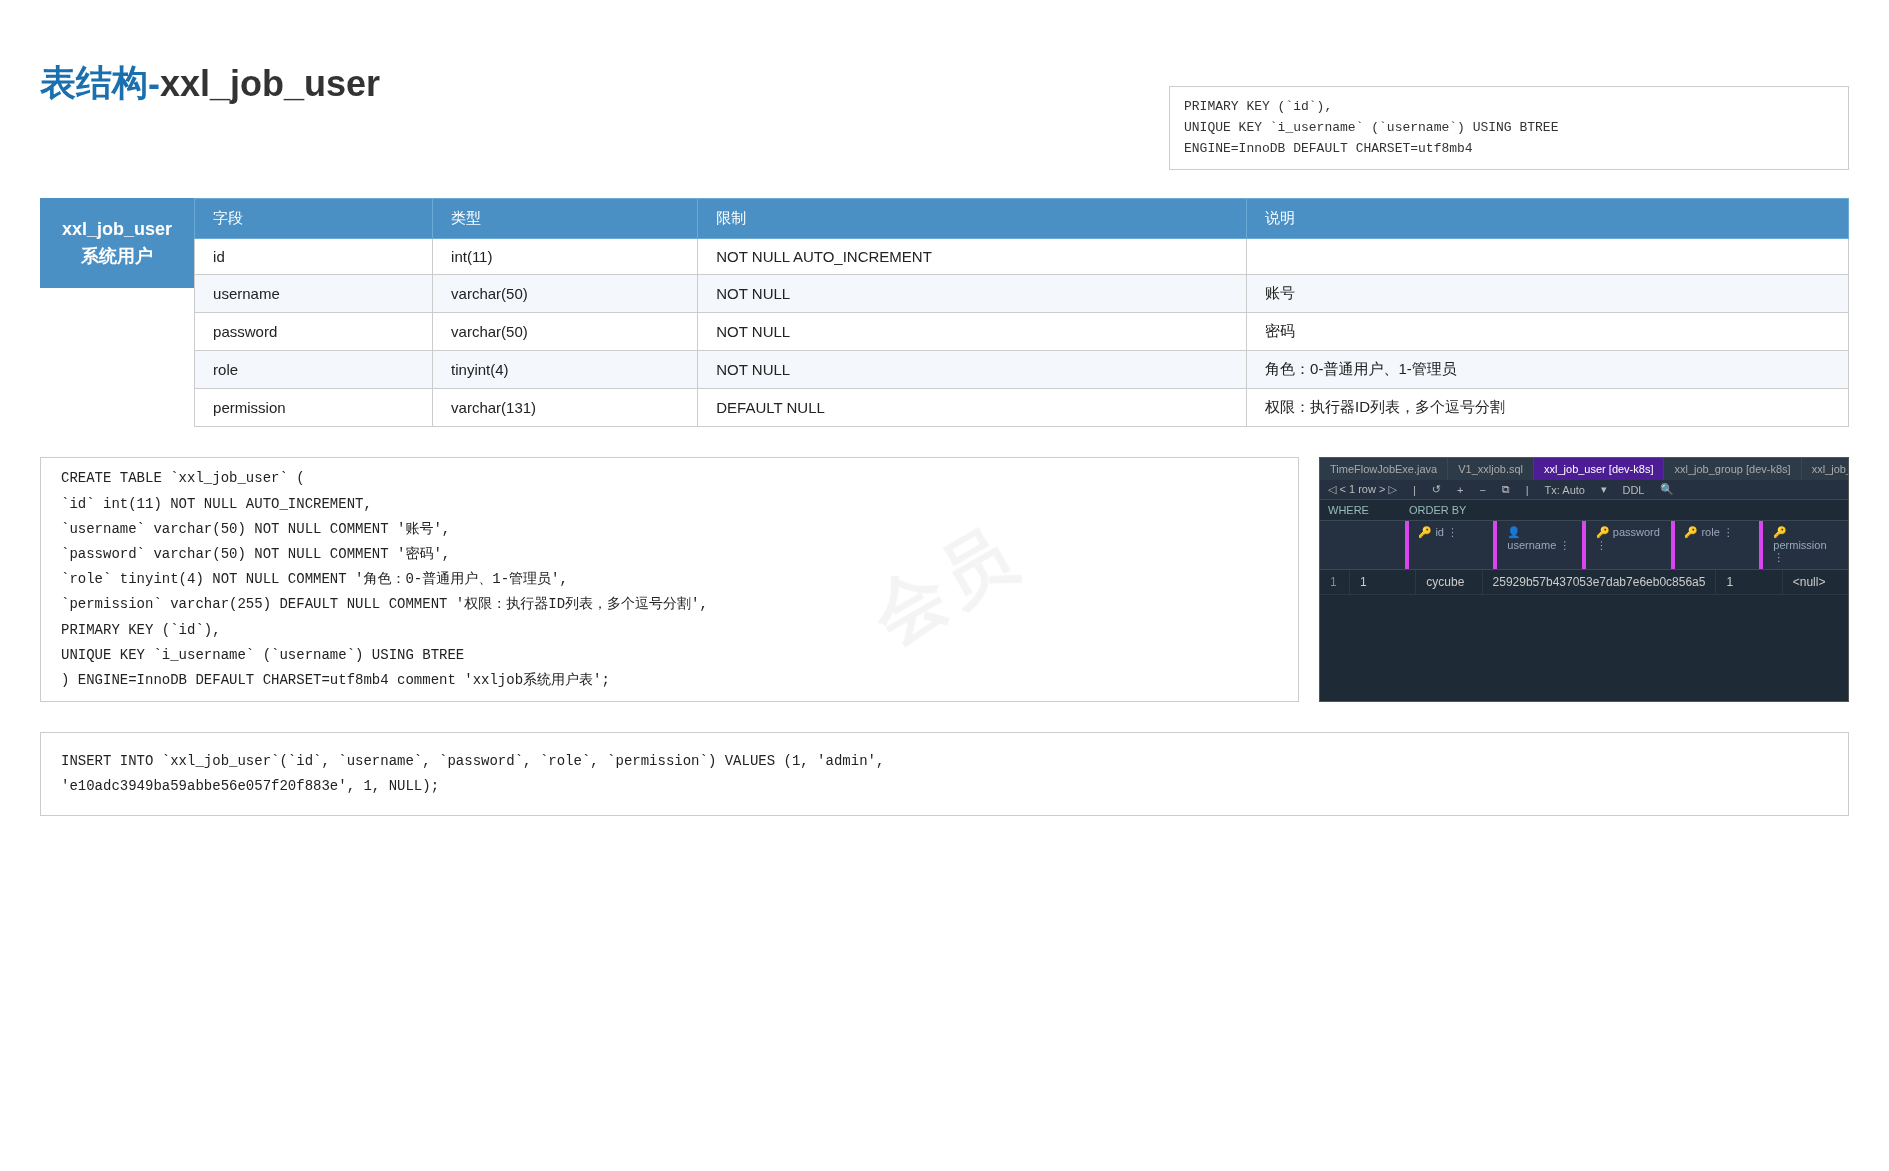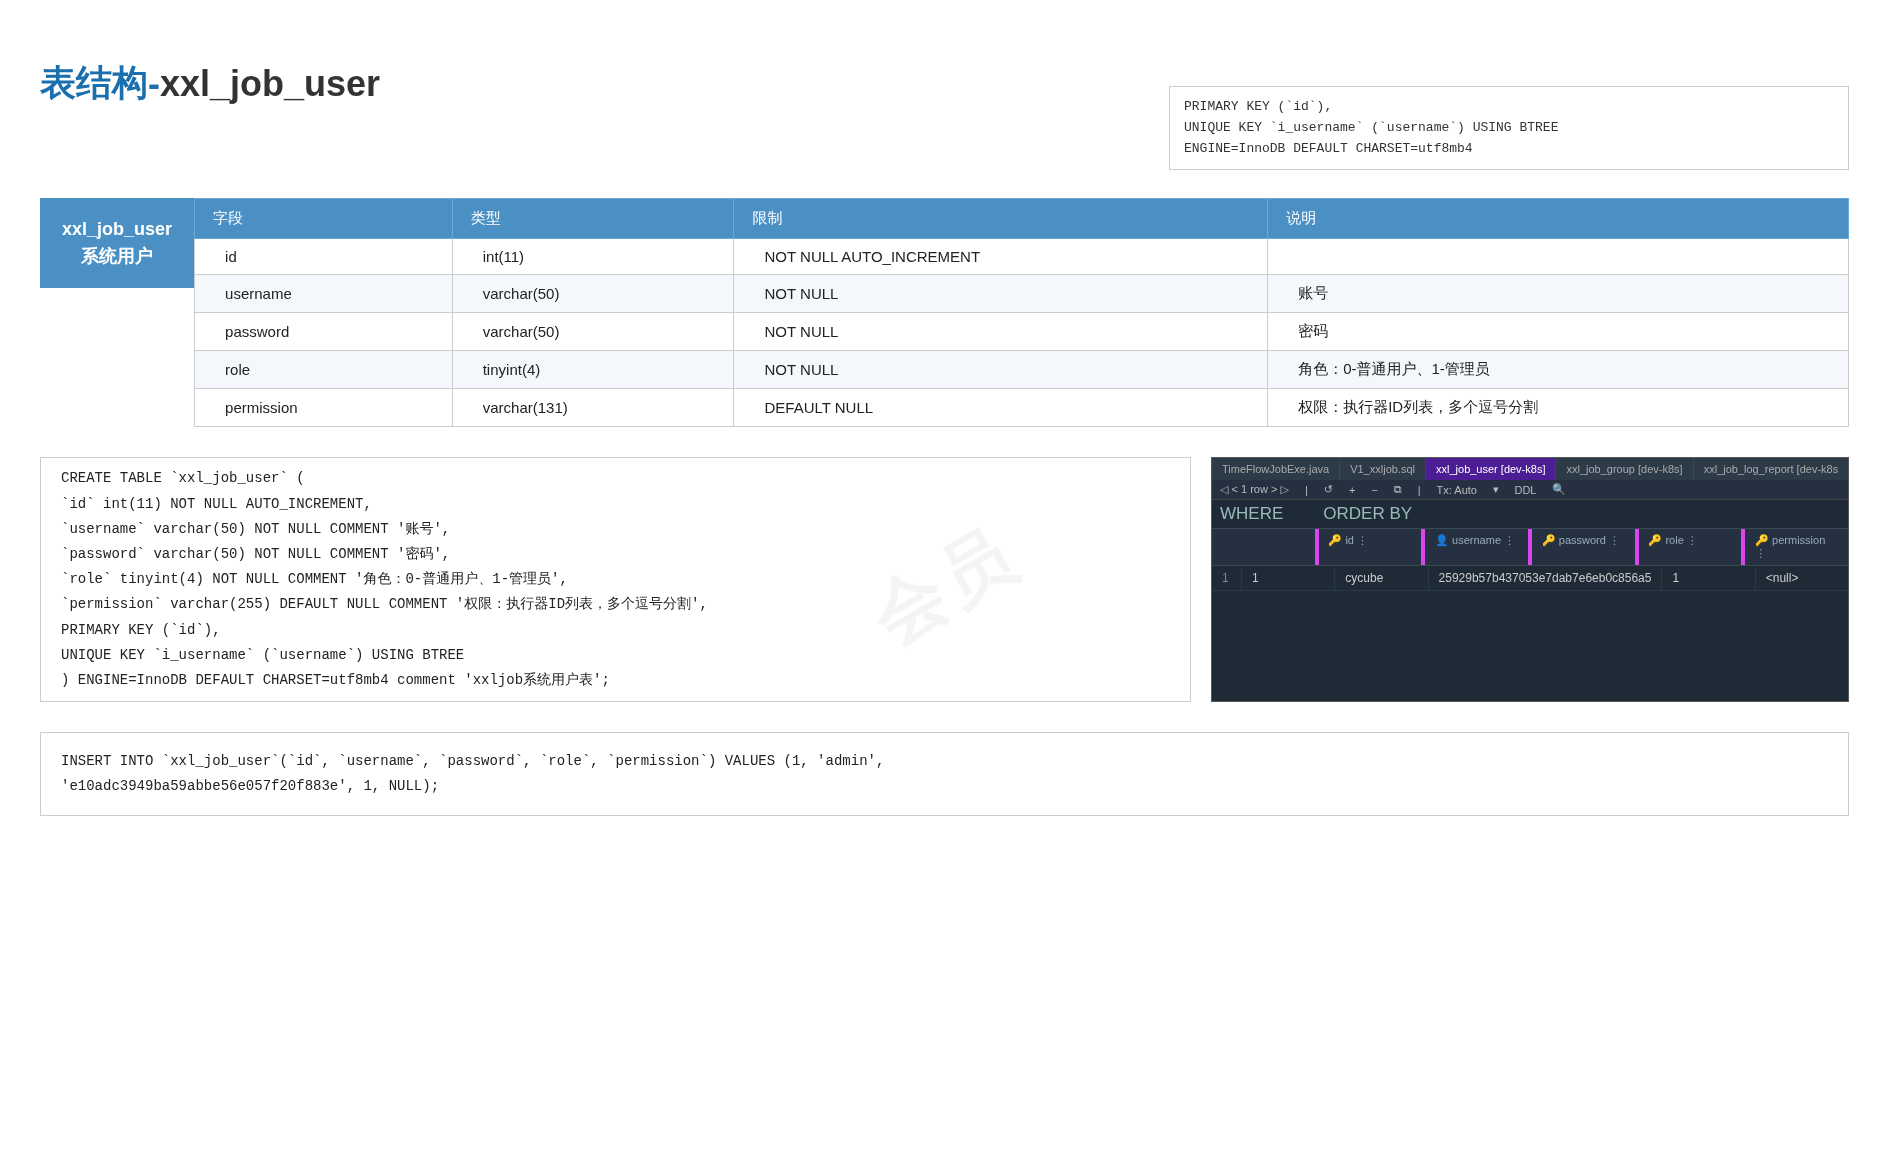--- a/index.html
+++ b/index.html
@@ -69,21 +69,21 @@
     .data-table th {
       background: #4a90c4;
       color: #fff;
       padding: 10px 18px;
       text-align: left;
       font-weight: normal;
       font-size: 15px;
       border: 1px solid #6aaad4;
     }
     .data-table td {
-      padding: 9px 30px;
+      padding: 9px 18px;
       border: 1px solid #ccc;
       background: #fff;
       font-size: 15px;
       vertical-align: middle;
       margin-top: 6px;
     }
     .data-table tr:nth-child(even) td {
       background: #f4f8fc;
     }
 
@@ -99,21 +99,21 @@
       font-family: 'Courier New', monospace;
       font-size: 14px;
       color: #222;
       background: #fff;
       line-height: 1.8;
       flex: 1;
       min-width: 0;
     }
 
     .db-screenshot {
-      width: 638px;
+      width: 530px;
       flex-shrink: 0;
       border: 1px solid #555;
       background: #1e2a35;
       overflow: hidden;
       font-family: 'Segoe UI', Arial, sans-serif;
     }
 
     .db-tabs {
       display: flex;
       background: #2d3a47;
@@ -140,21 +140,21 @@
       gap: 16px;
       font-size: 11px;
       color: #bbb;
       border-bottom: 1px solid #444;
     }
 
     .db-filter-row {
       display: flex;
       background: #1e2a35;
       padding: 4px 8px;
-      font-size: 17px;
+      font-size: 11px;
       color: #9bb;
       gap: 40px;
       border-bottom: 1px solid #3a4a55;
     }
 
     .db-table-head {
       display: flex;
       background: #253040;
       font-size: 11px;
       color: #9ab;

